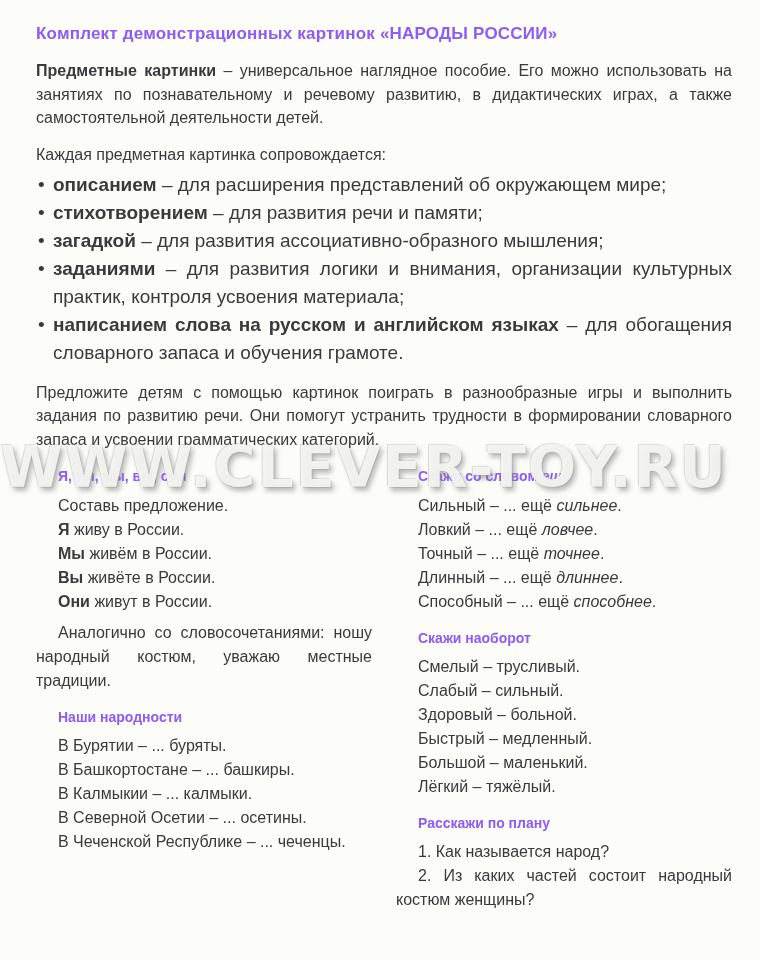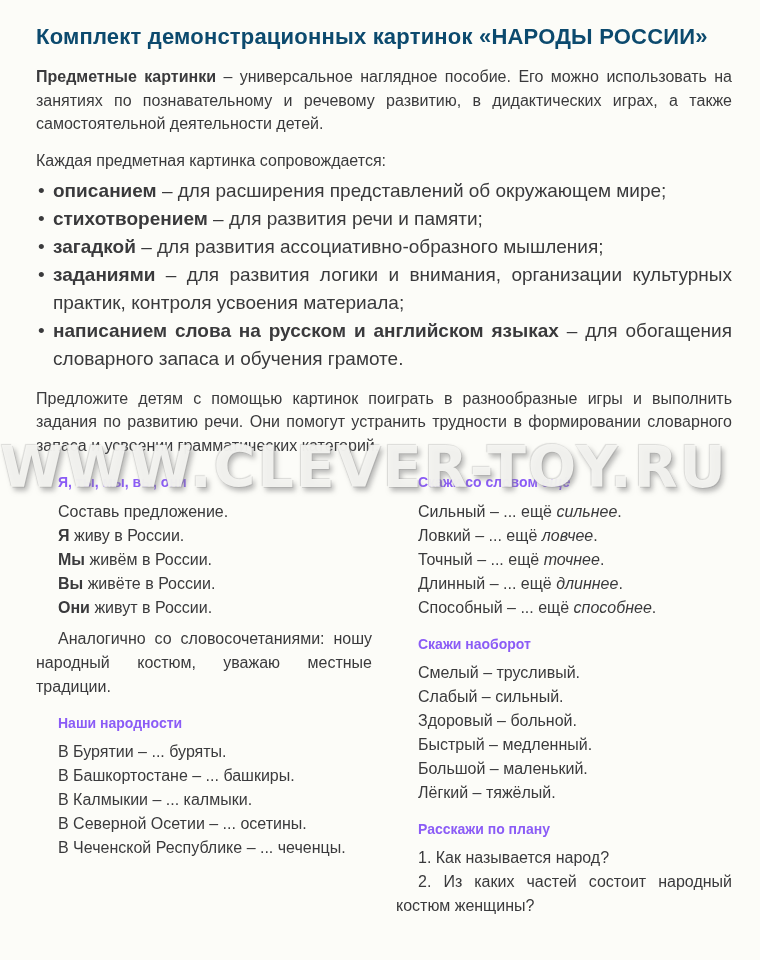--- a/index.html
+++ b/index.html
@@ -5,22 +5,22 @@
   html,body{margin:0;padding:0;}
   body{
     width:760px;height:960px;overflow:hidden;position:relative;
     background:linear-gradient(90deg,#fdfdfb 0%,#fcfcf8 82%,#f3f3ee 97%,#ededе8 100%);
     background-color:#fcfcf8;
     font-family:"Liberation Sans","DejaVu Sans",sans-serif;
     color:#3a3a3c;
   }
   .page{padding:20px 28px 0 36px;position:relative;}
   h1{
-    font-size:22px;line-height:1.2;margin:4px 0 15px 0;
-    color:#0c4a6e;letter-spacing:0.2px;font-weight:bold;white-space:nowrap;
+    font-size:17px;line-height:1.2;margin:4px 0 15px 0;
+    color:#8b5cf6;letter-spacing:0.2px;font-weight:bold;white-space:nowrap;
   }
   .para{font-size:16px;line-height:1.47;text-align:justify;margin:0 0 13px 0;}
   .para.lead{text-align:left;margin-bottom:5px;}
   ul.features{list-style:none;margin:0 0 14px 0;padding:0 0 0 17px;}
   ul.features li{
     font-size:19px;line-height:1.47;text-align:justify;position:relative;margin:0;
   }
   ul.features li::before{content:"\2022";position:absolute;left:-15px;top:0;}
   .columns{display:flex;gap:24px;margin-top:14px;}
   .col{flex:1;min-width:0;}

